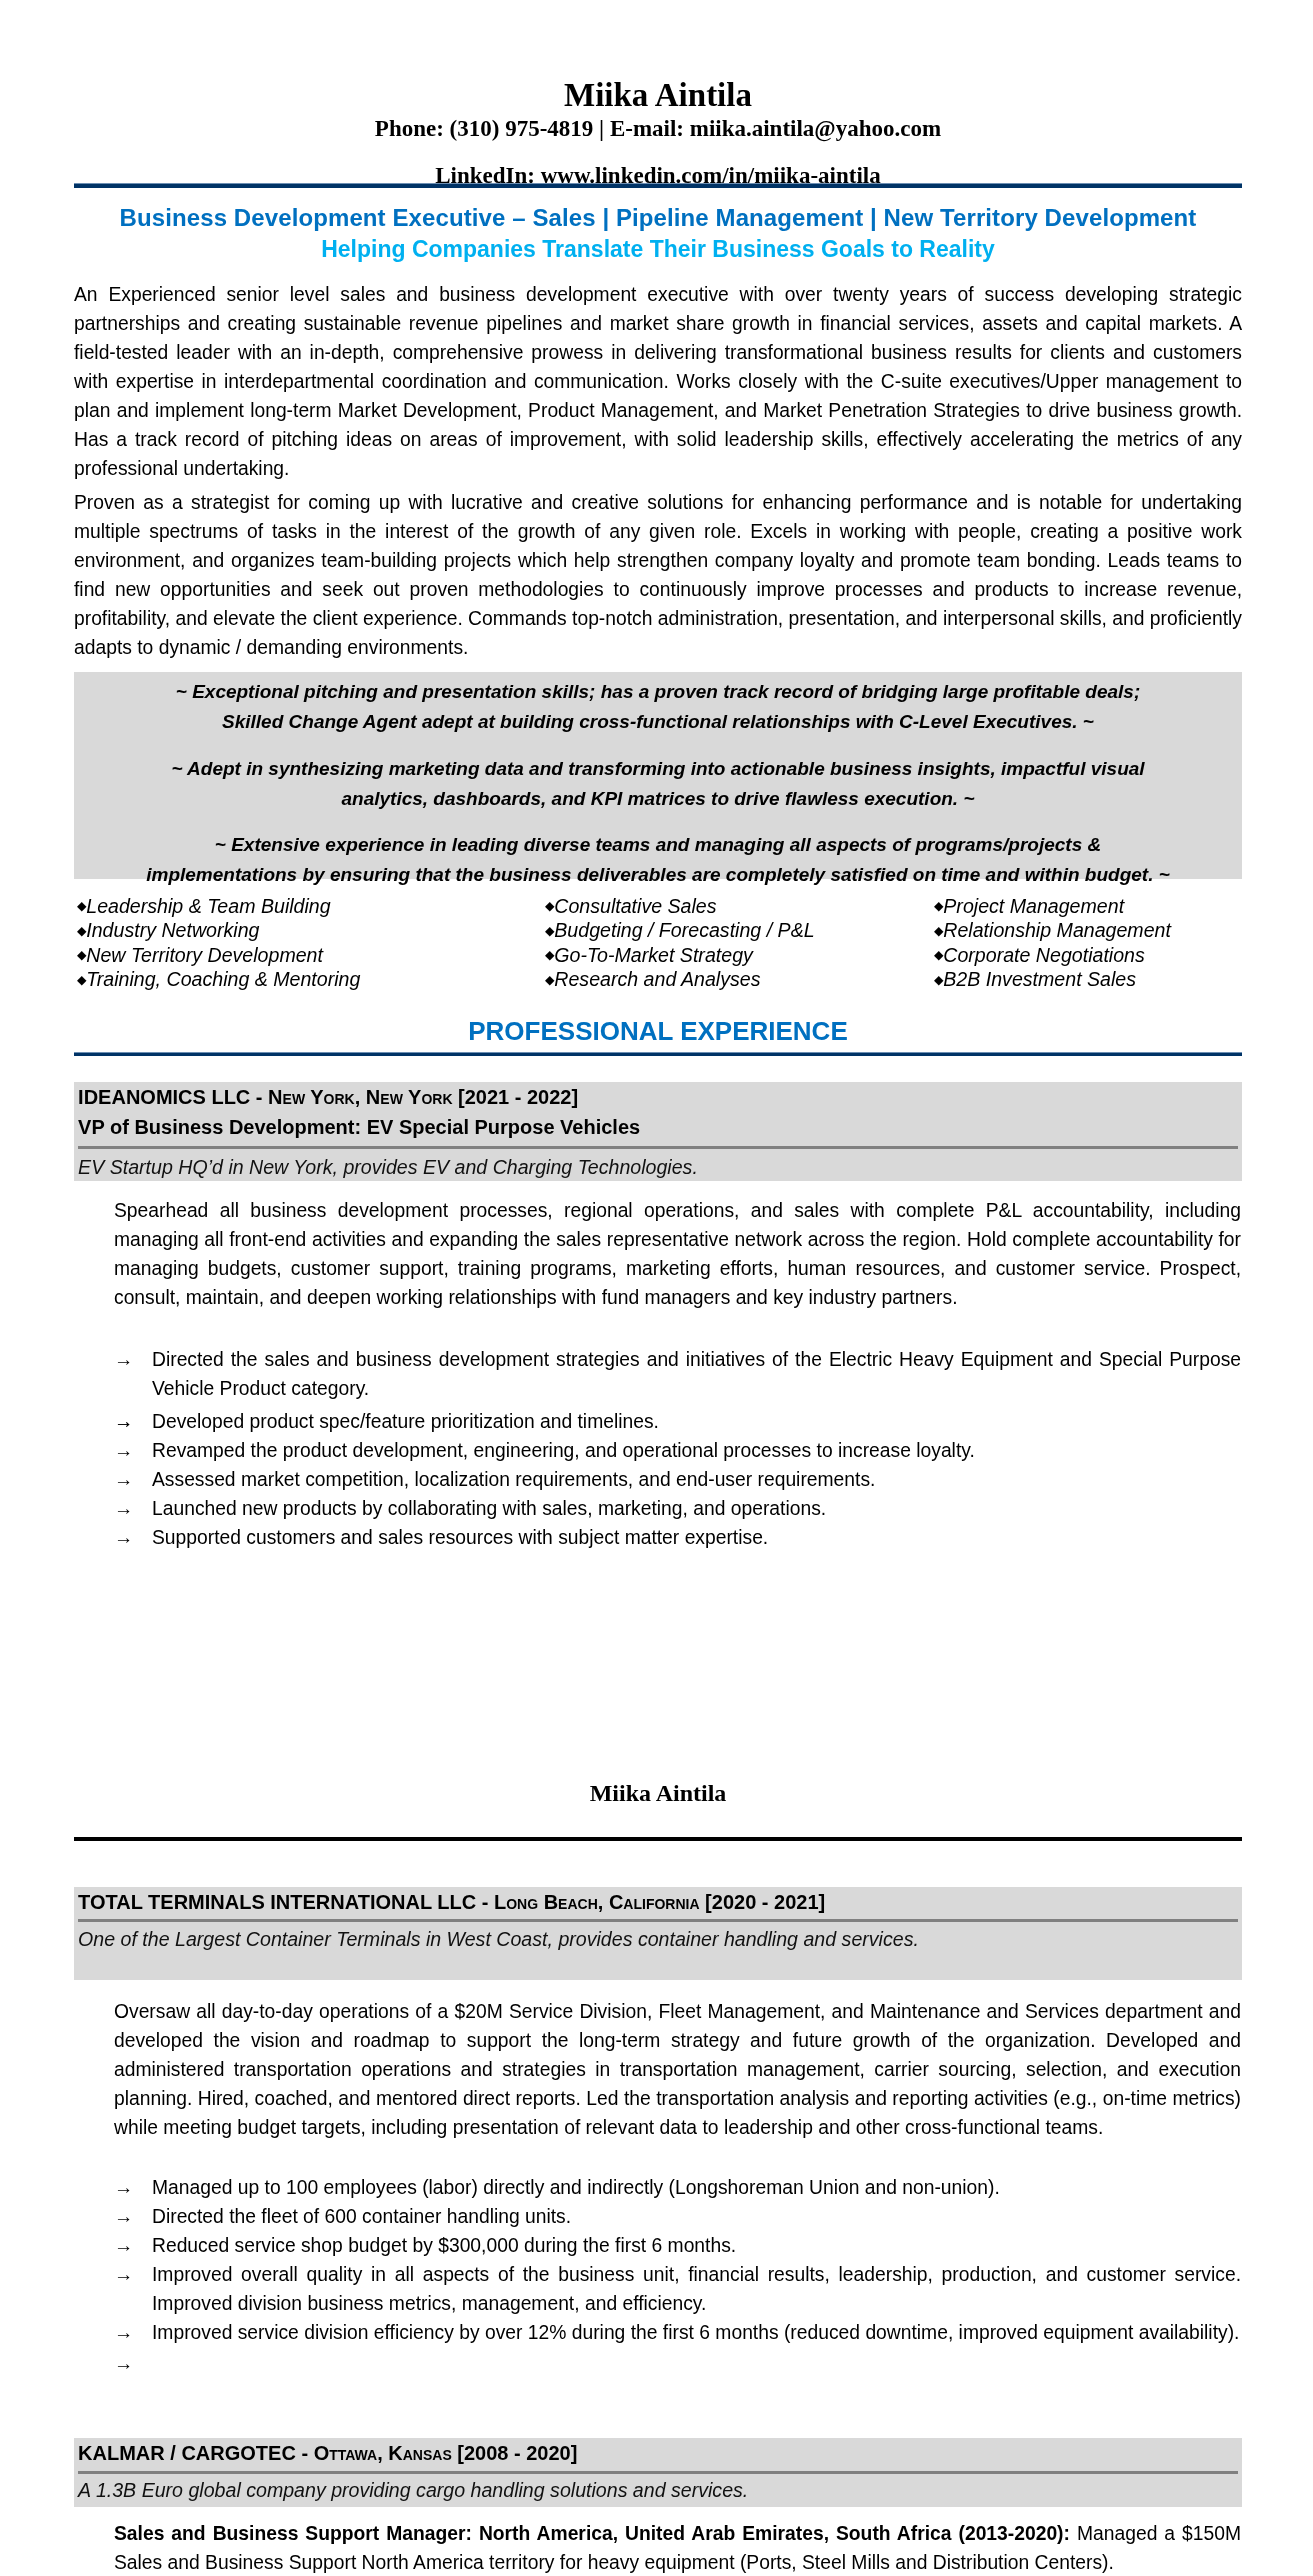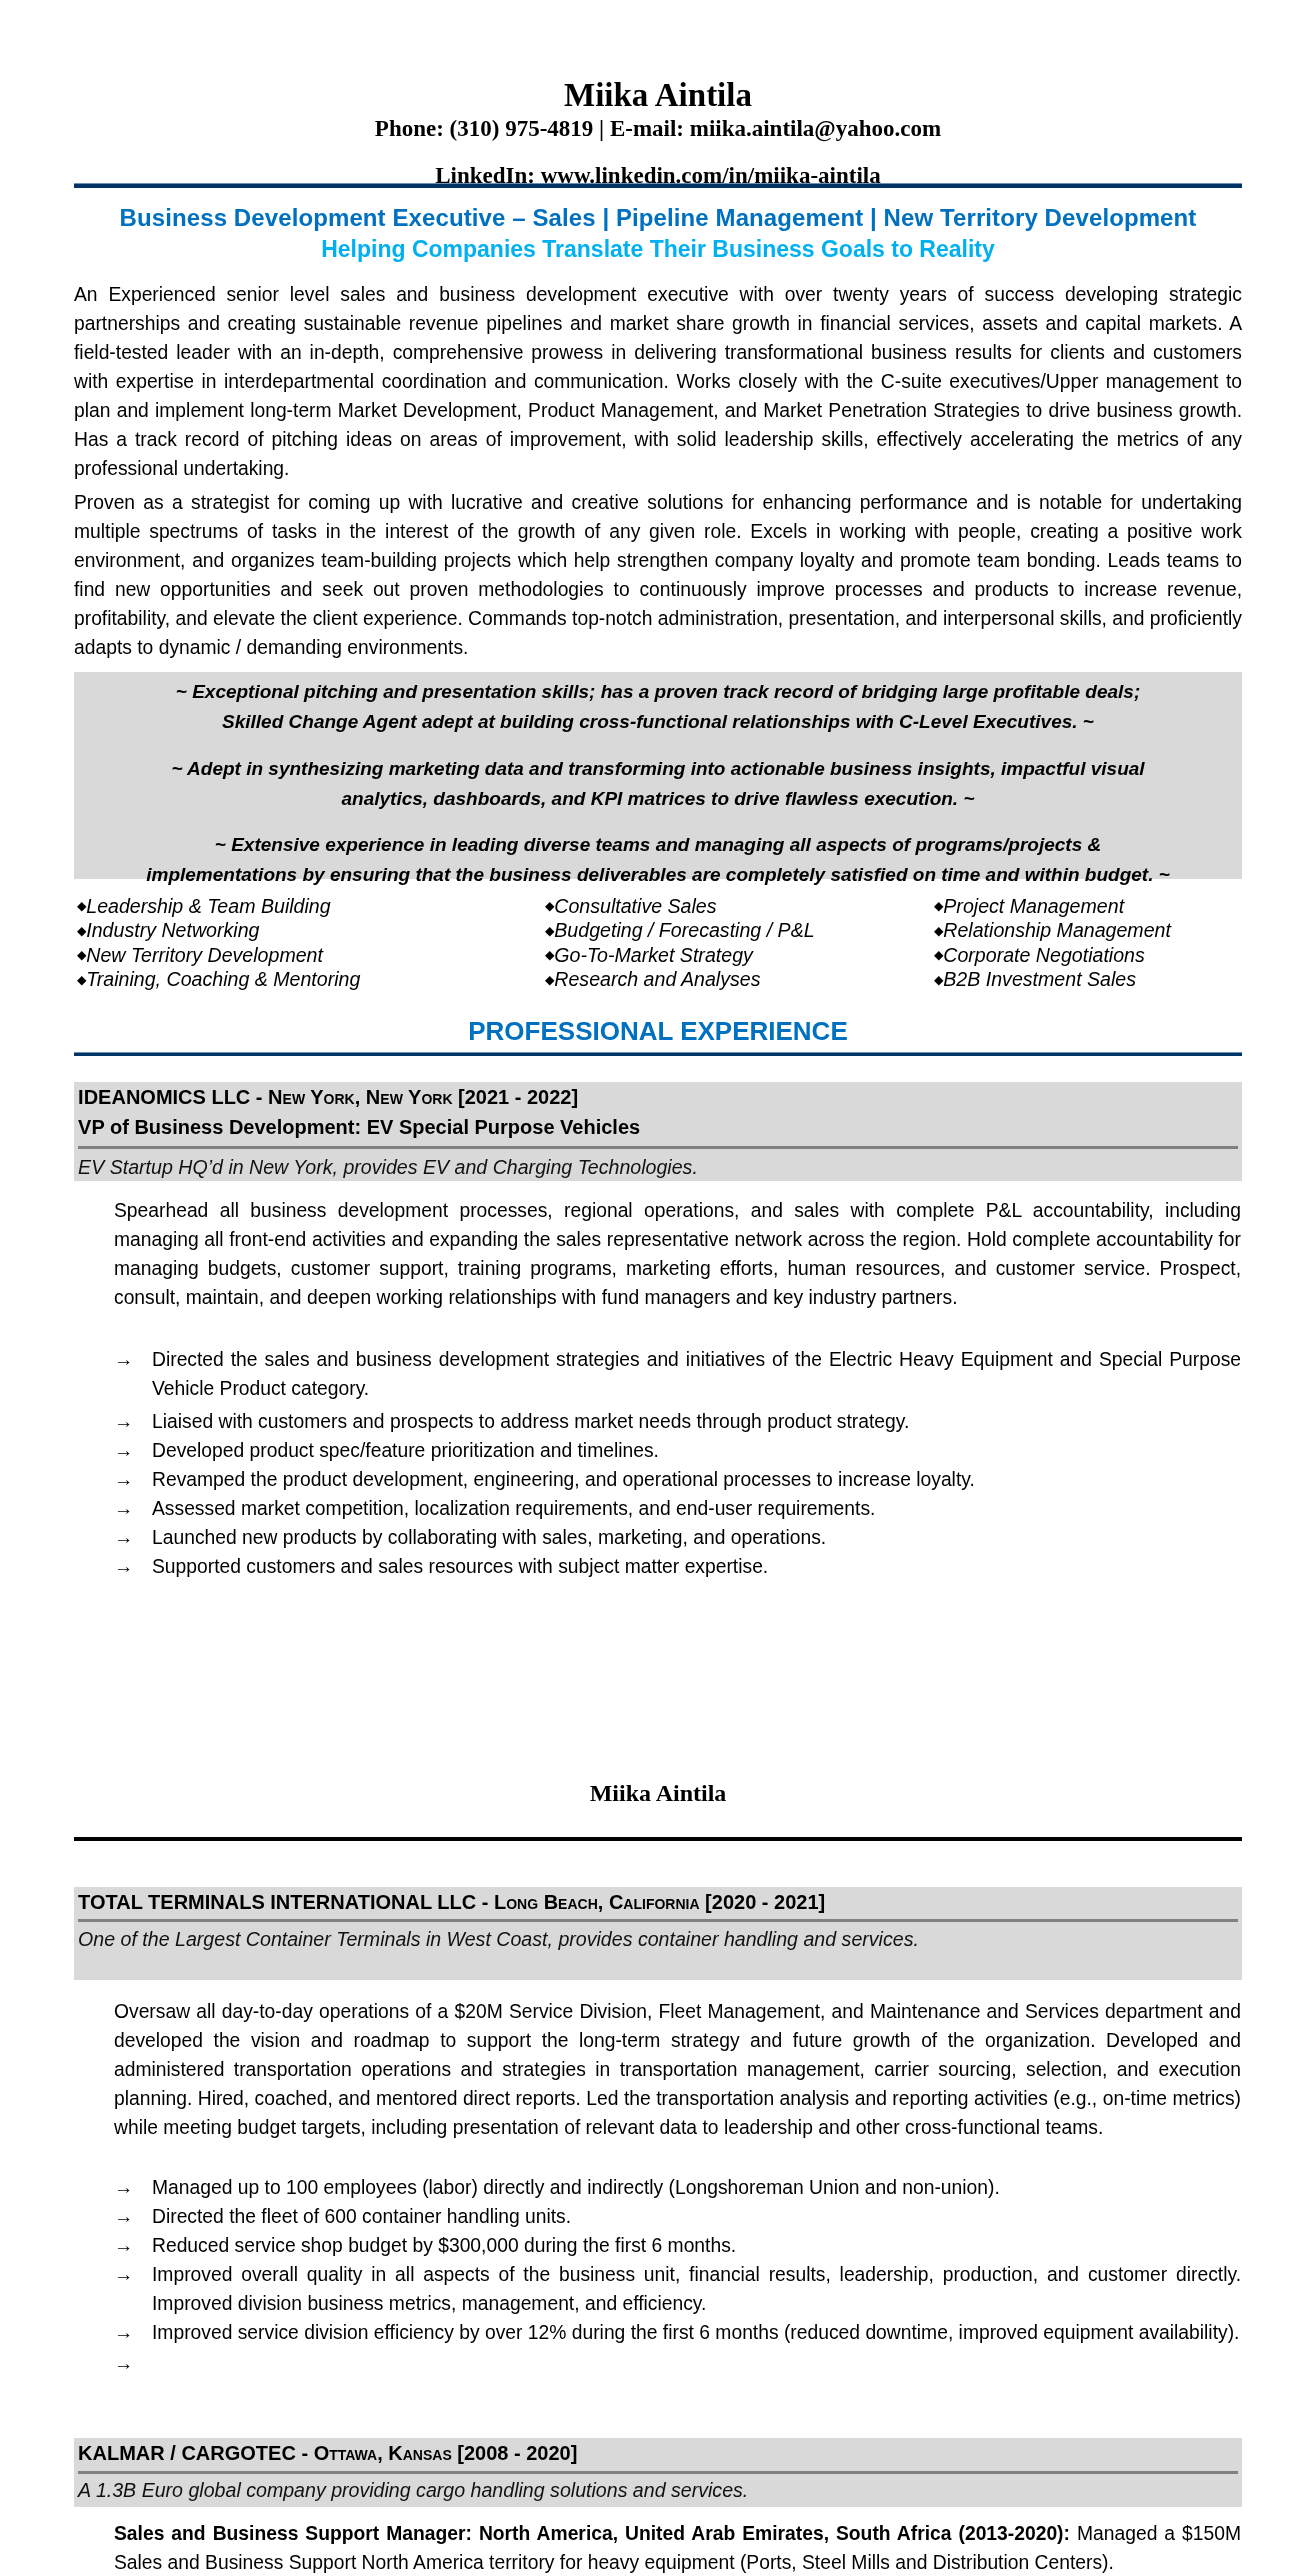--- a/index.html
+++ b/index.html
@@ -79,42 +79,42 @@
 
 <div class="abs full sans job-box" style="top:1082px; height:99px;">
   <div class="job-head"><span>IDEANOMICS  LLC - </span><span class="smallcaps">New York, New York</span><span> [2021 - 2022]</span></div>
   <div class="job-head">VP of Business  Development: EV Special Purpose  Vehicles</div>
   <div class="job-divider" style="margin-top:4.1px; margin-bottom:3.1px;"></div>
   <div class="job-desc">EV Startup HQ’d in New York,  provides EV and Charging  Technologies.</div>
 </div>
 <div class="abs sans para" style="top:1196px; left:114px; width:1127px;">Spearhead all business development processes, regional operations, and sales with complete P&amp;L accountability, including managing all front-end activities and expanding the sales representative network across the region. Hold complete accountability for managing budgets, customer support, training programs, marketing efforts, human resources, and customer service. Prospect, consult, maintain, and deepen working relationships with fund managers and key industry partners.</div>
 <ul class="abs sans bullets" style="top:1345px; left:114px; width:1127px;">
   <li><span class="arrow">→</span><span>Directed the sales and business development strategies and initiatives of the Electric Heavy Equipment and Special Purpose Vehicle Product category.</span></li>
-  <li style="margin-top:4.1px;"><span class="arrow">→</span><span>Liaised with customers and prospects to address market needs through product strategy.</span></li>
+  <li style="margin-top:4.1px;"><span class="arrow">→</span></li>
   <li><span class="arrow">→</span><span>Developed  product spec/feature prioritization and timelines.</span></li>
   <li><span class="arrow">→</span><span>Revamped  the product development,  engineering,  and operational  processes to increase loyalty.</span></li>
   <li><span class="arrow">→</span><span>Assessed market competition, localization requirements,  and end-user requirements.</span></li>
   <li><span class="arrow">→</span><span>Launched  new products by collaborating  with sales, marketing, and operations.</span></li>
   <li><span class="arrow">→</span><span>Supported  customers and sales resources  with subject matter expertise.</span></li>
 </ul>
 
 <div class="abs center serif" style="top:1780px; font-size:24px; font-weight:bold;">Miika Aintila</div>
 <div class="abs full black-rule" style="top:1837px;"></div>
 
 <div class="abs full sans job-box" style="top:1887px; height:93px;">
   <div class="job-head"><span>TOTAL TERMINALS  INTERNATIONAL  LLC - </span><span class="smallcaps">Long Beach, California</span><span>  [2020 - 2021]</span></div>
   <div class="job-divider" style="margin-top:2.1px; margin-bottom:2.1px;"></div>
   <div class="job-desc">One of the Largest Container  Terminals in West Coast,  provides  container handling and services.</div>
 </div>
 <div class="abs sans para" style="top:1997px; left:114px; width:1127px;">Oversaw all day-to-day operations of a $20M Service Division, Fleet Management, and Maintenance and Services department and developed the vision and roadmap to support the long-term strategy and future growth of the organization. Developed and administered transportation operations and strategies in transportation management, carrier sourcing, selection, and execution planning. Hired, coached, and mentored direct reports. Led the transportation analysis and reporting activities (e.g., on-time metrics) while meeting budget targets, including presentation of relevant data to leadership and other cross-functional teams.</div>
 <ul class="abs sans bullets" style="top:2173px; left:114px; width:1127px;">
   <li><span class="arrow">→</span><span>Managed up to 100 employees (labor) directly and indirectly (Longshoreman  Union and non-union).</span></li>
   <li><span class="arrow">→</span><span>Directed the fleet of 600 container handling units.</span></li>
   <li><span class="arrow">→</span><span>Reduced service shop budget by $300,000 during  the first 6 months.</span></li>
-  <li><span class="arrow">→</span><span>Improved overall quality in all aspects of the business unit, financial results, leadership, production, and customer directly. Improved  division business metrics, management, and efficiency.</span></li>
+  <li><span class="arrow">→</span><span>Improved overall quality in all aspects of the business unit, financial results, leadership, production, and customer service. Improved  division business metrics, management, and efficiency.</span></li>
   <li><span class="arrow">→</span><span>Improved service division efficiency by over 12% during the first 6 months (reduced downtime, improved equipment availability).</span></li>
   <li style="margin-top:2.1px;"><span class="arrow">→</span></li>
 </ul>
 
 <div class="abs full sans job-box" style="top:2438px; height:69px;">
   <div class="job-head"><span>KALMAR / CARGOTEC  - </span><span class="smallcaps">Ottawa, Kansas</span><span> [2008 - 2020]</span></div>
   <div class="job-divider" style="margin-top:3.1px; margin-bottom:1px;"></div>
   <div class="job-desc">A 1.3B Euro global company providing  cargo handling solutions and services.</div>
 </div>
 <div class="abs sans para" style="top:2519px; left:114px; width:1127px;"><span class="role-head">Sales and Business Support Manager: North America, United Arab Emirates, South Africa (2013-2020):</span><span> Managed a $150M Sales and Business Support North America territory for heavy equipment (Ports, Steel Mills and Distribution Centers).</span></div>

